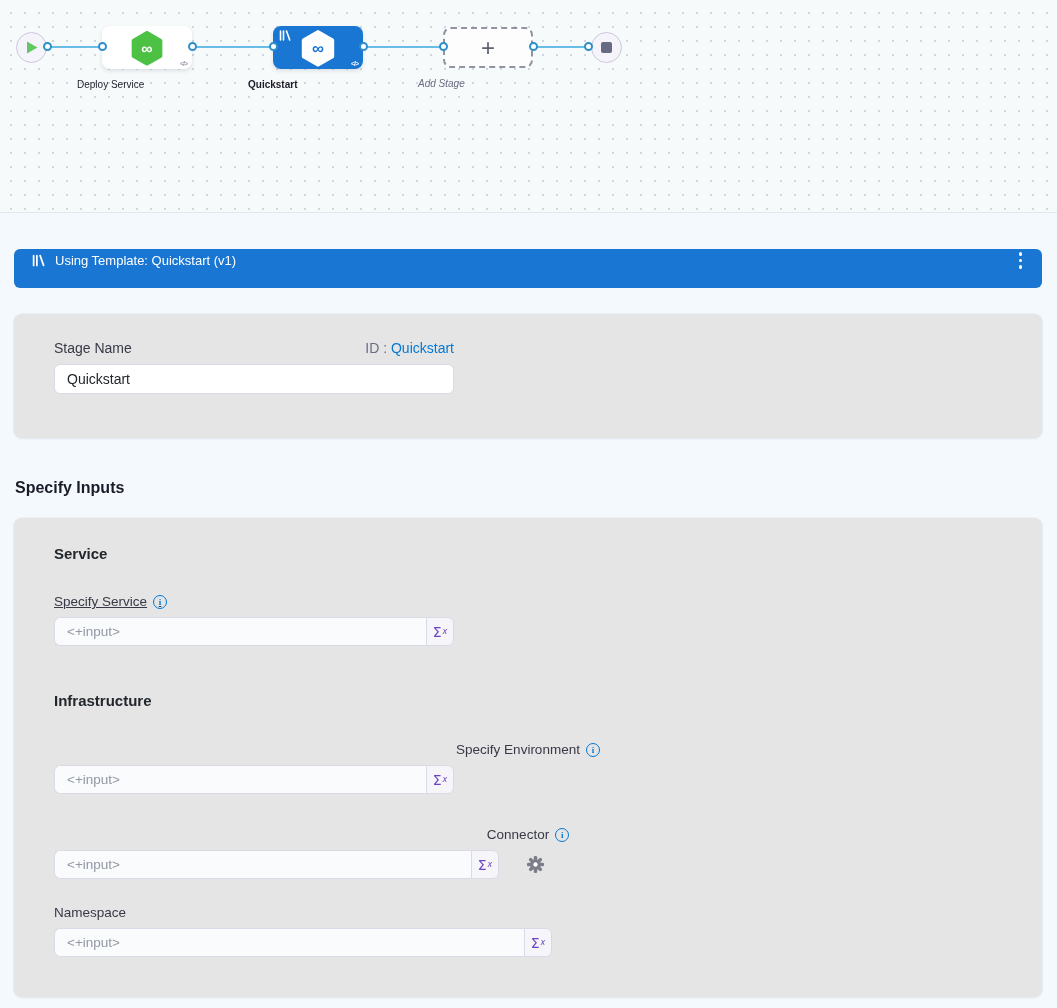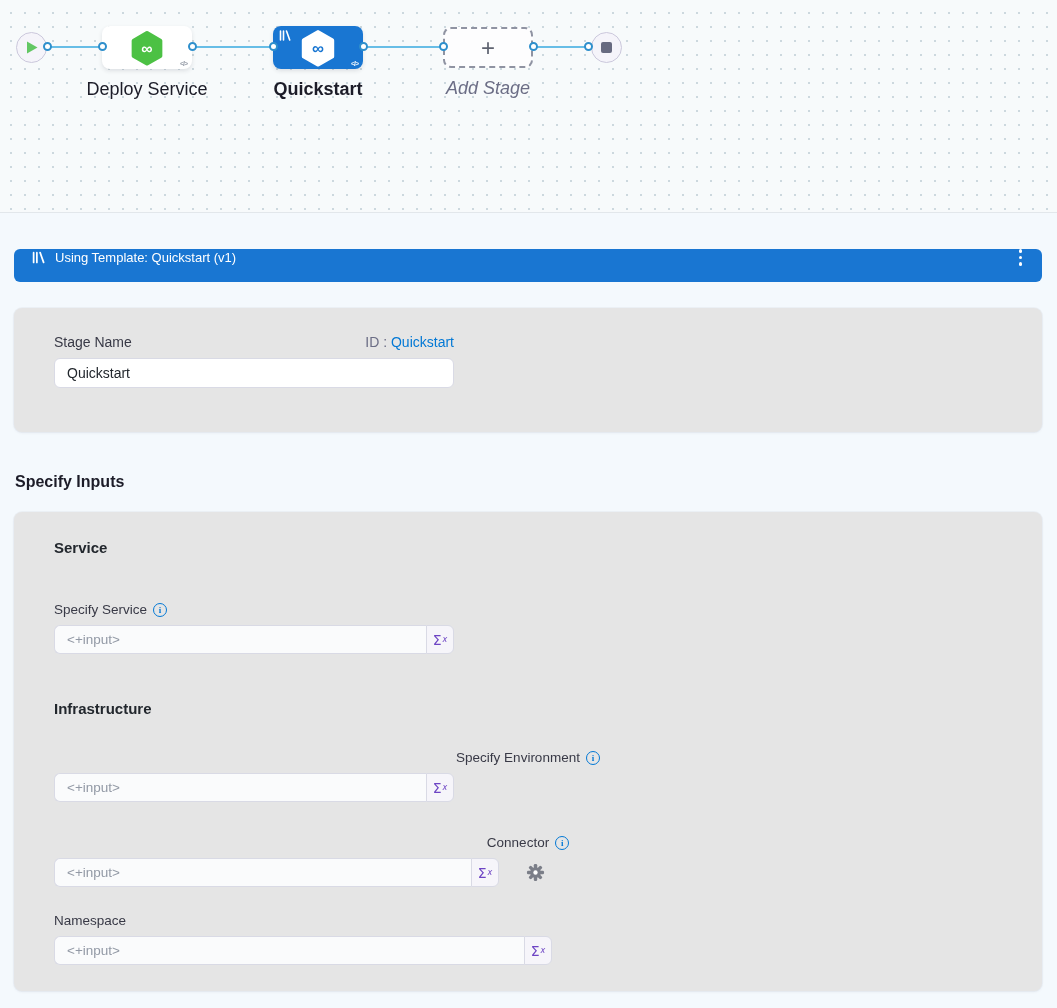--- a/index.html
+++ b/index.html
@@ -46,29 +46,29 @@
   }
   .stage-node.blue .code-glyph { color:rgba(255,255,255,.9); }
   .tmpl-badge { position:absolute; left:6px; top:4px; }
   .add-node {
     position:absolute; top:27px; width:90px; height:41px; border-radius:8px;
     background:#fdfdfe; border:2px dashed #8f93a2;
     display:flex; align-items:center; justify-content:center;
     color:#5f6371; font-size:24px; font-weight:300;
   }
   .node-label {
-    position:absolute; top:79px; font-size:18px; color:#1c1c28;
-    text-align:center; width:140px;
+    position:absolute; top:79px; font-size:10px; color:#1c1c28;
+    width:140px;
   }
   .node-label.bold { font-weight:bold; }
   .node-label.grey { color:#6b6d85; }
 
   
   .banner {
-    margin:36px 15px 0 14px; height:33px; border-radius:6px;
+    margin:36px 15px 0 14px; height:39px; border-radius:6px;
     background:#1976d2; color:#fff;
     display:flex; align-items:center; padding:0 14px 16px 18px;
   }
   .banner-text { font-size:13px; font-weight:500; margin-left:10px; flex:1; }
   .kebab { display:flex; flex-direction:column; gap:3px; padding:4px 6px; cursor:pointer; }
   .kebab i { width:3.5px; height:3.5px; border-radius:50%; background:#fff; }
 
   
   .card {
     margin-left:14px; margin-right:15px; background:#e5e5e5; border-radius:8px;
@@ -108,21 +108,21 @@
     display:flex; align-items:center; justify-content:center;
     font-family:"DejaVu Sans",sans-serif;
   }
   .sigma-btn sup { font-size:8px; margin-left:1px; font-style:italic; }
   .gear-btn { margin-left:27px; cursor:pointer; display:flex; align-items:center; }
 
   .w-service   { width:372px; }
   .w-connector { width:417px; }
   .w-namespace { width:470px; }
 
-  .mt-service-label { margin-top:46px; }
+  .mt-service-label { margin-top:32px;text-decoration:underline; }
   .mt-section { margin-top:46px; }
   .mt-field { margin-top:33px;justify-content:center; }
   .mt-ns { margin-top:26px;text-align:center; }
 </style>
 </head>
 <body>
 
 <div class="canvas">
 
   <div class="edge-line" style="left:47px;width:56px;"></div>

